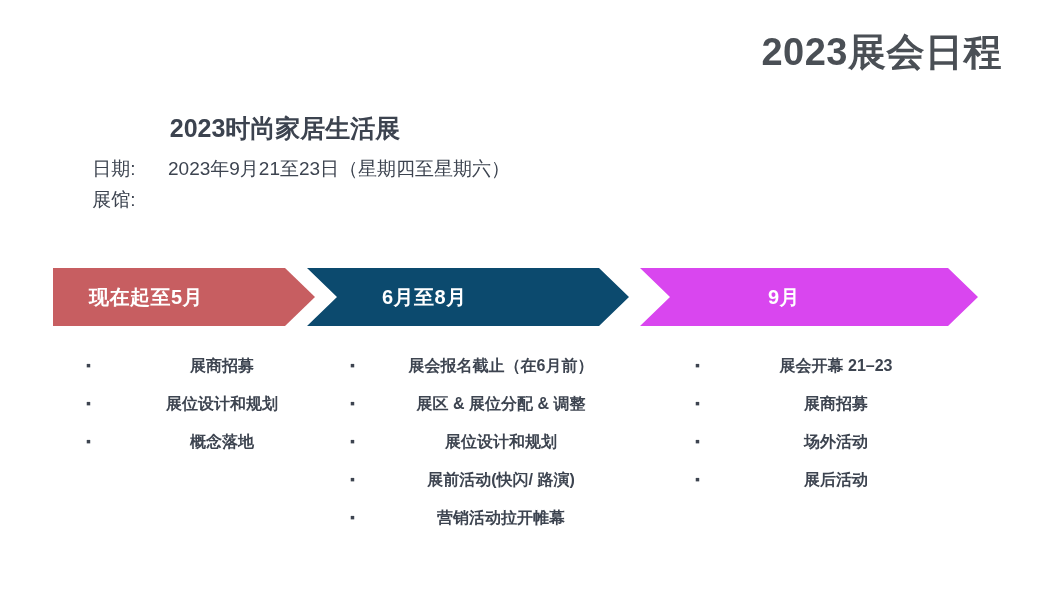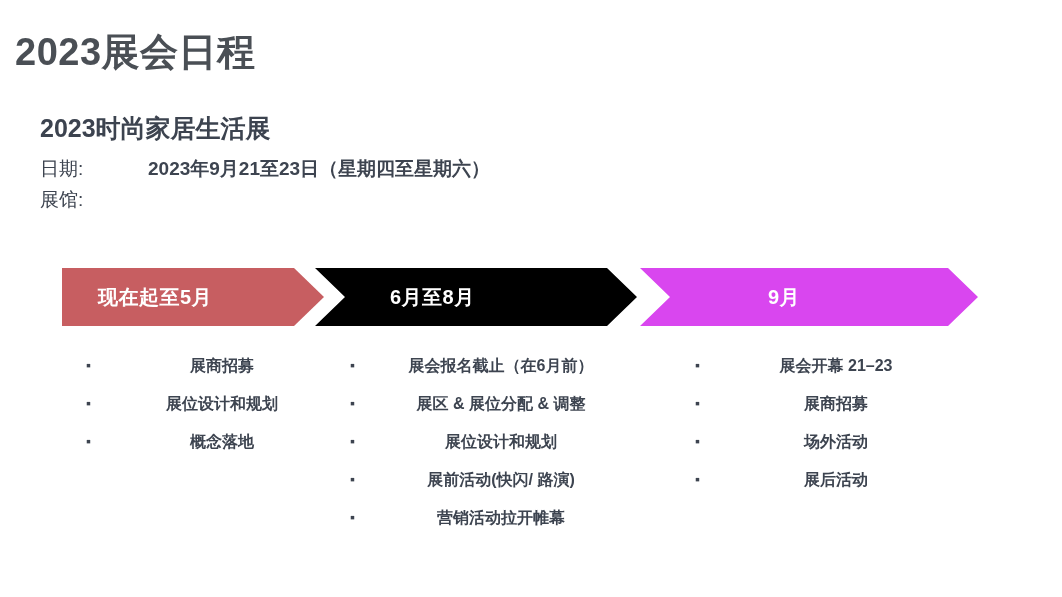--- a/index.html
+++ b/index.html
@@ -15,34 +15,34 @@
     overflow: hidden;
     position: relative;
   }
 
   
   .slide-title {
     position: absolute;
     top: 30px;
     left: 0;
     width: 1002px;
-    text-align: left;
+    text-align: right;
     font-size: 38px;
     font-weight: bold;
     color: #4a4f55;
     letter-spacing: 0.5px;
     line-height: 1.2;
-    margin-left: 15px;
   }
 
   
   .event-info {
     position: absolute;
     top: 112px;
-    left: 40px;
+    left: 60px;
+    text-align: center;
   }
   .event-name {
     font-size: 25px;
     font-weight: bold;
     color: #3c434f;
     line-height: 1.35;
     margin-bottom: 8px;
   }
   .info-row {
     display: flex;
@@ -51,21 +51,20 @@
     color: #3d4450;
     line-height: 1.62;
     white-space: nowrap;
   }
   .info-label {
     width: 108px;
     flex: 0 0 108px;
   }
   .info-value {
     flex: 1 1 auto;
-    font-weight: bold;
   }
 
   
   .chevron-band {
     position: absolute;
     top: 268px;
     left: 50px;
     width: 928px;
     height: 58px;
   }
@@ -81,31 +80,31 @@
     color: #ffffff;
     font-size: 20px;
     font-weight: bold;
     letter-spacing: 0.5px;
     white-space: nowrap;
     position: relative;
     z-index: 2;
   }
   
   .chevron-1 {
-    left: 12px;
+    left: 3px;
     width: 262px;
     background: #c75e61;
     clip-path: polygon(0 0, 232px 0, 262px 50%, 232px 100%, 0 100%);
     padding-left: 36px;
   }
   
   .chevron-2 {
-    left: 265px;
+    left: 257px;
     width: 322px;
-    background: #000000;
+    background: #0c4a6e;
     clip-path: polygon(0 0, 292px 0, 322px 50%, 292px 100%, 0 100%, 30px 50%);
     padding-left: 75px;
   }
   
   .chevron-3 {
     left: 590px;
     width: 338px;
     background: #d946ef;
     clip-path: polygon(0 0, 308px 0, 338px 50%, 308px 100%, 0 100%, 30px 50%);
     padding-left: 128px;

